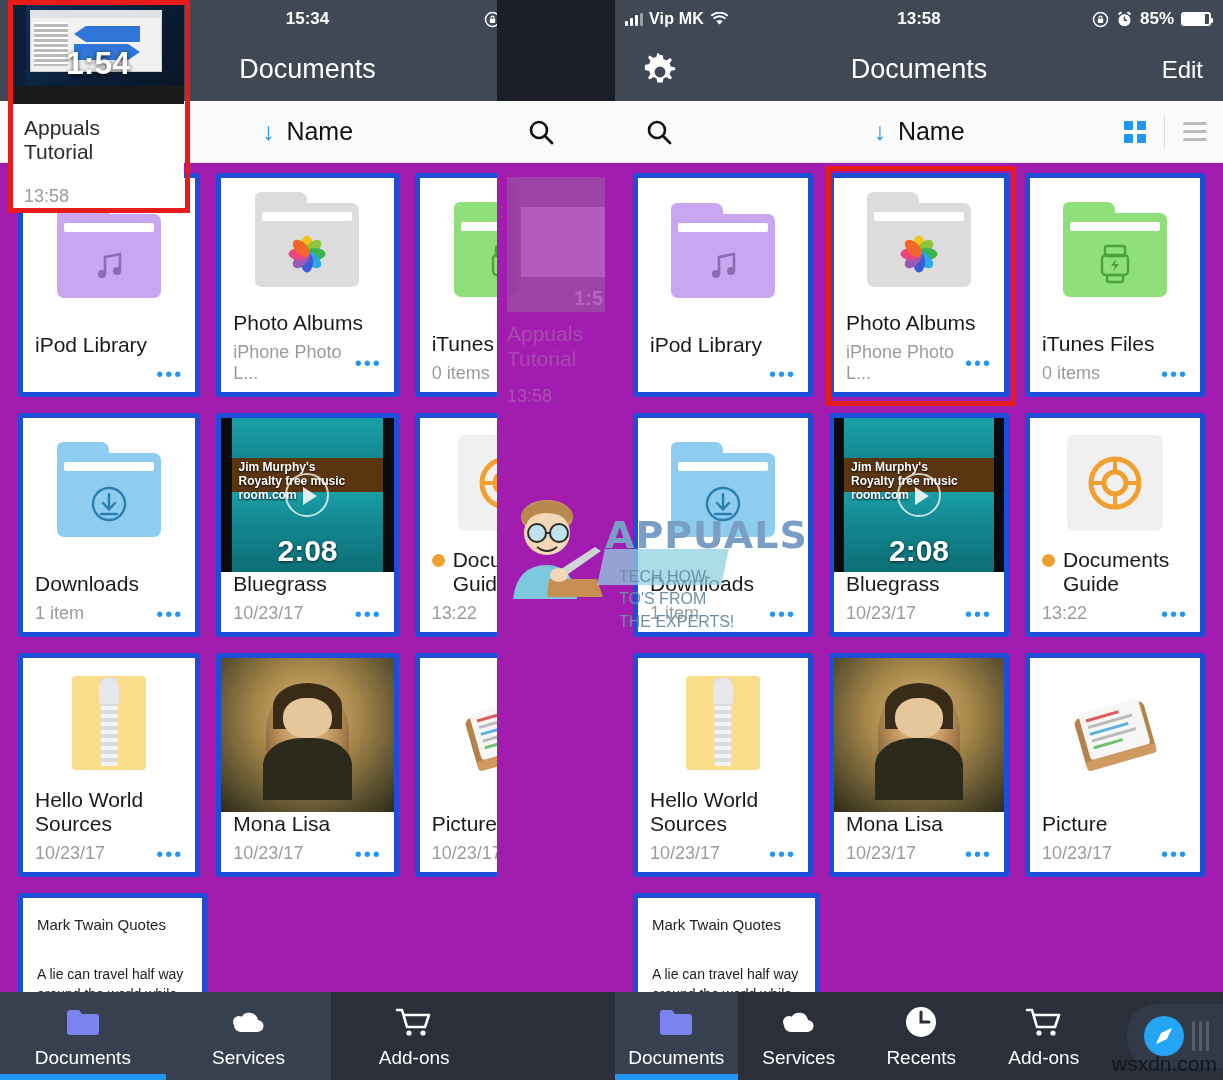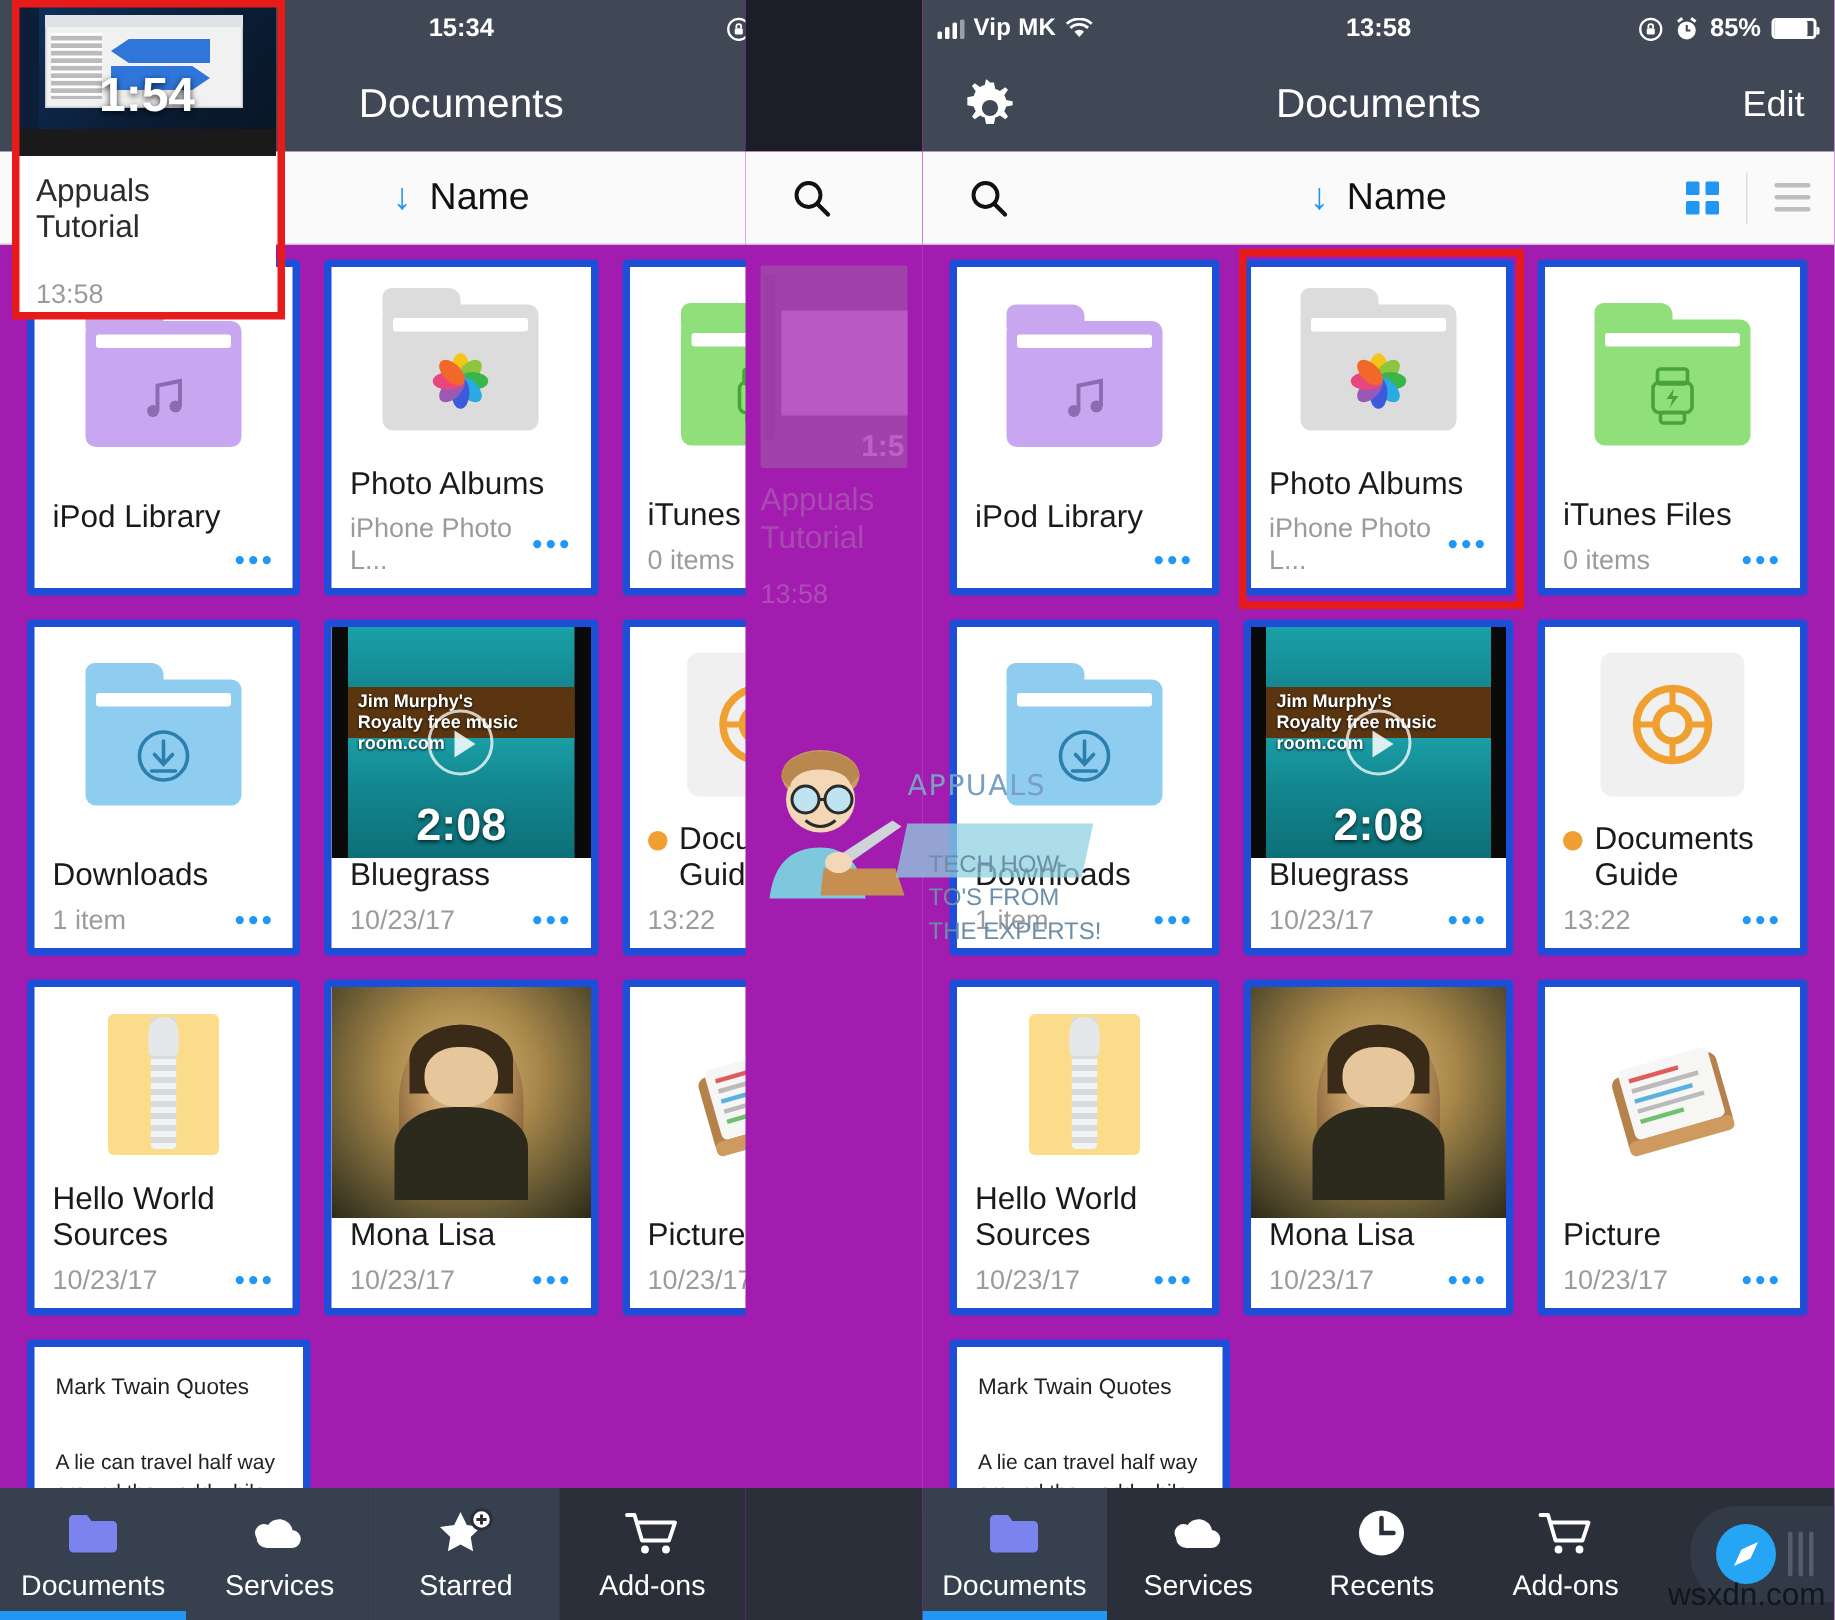--- a/index.html
+++ b/index.html
@@ -109,22 +109,22 @@
 
   
   .hilite{ position:absolute; border:5px solid #e81b1b; z-index:30; pointer-events:none; }
 
   
   .ghost{ opacity:.30; }
 
   
   .wm-appuals{ position:absolute; left:497px; top:495px; z-index:20; width:230px;
                height:110px; }
-  .wm-text{ position:absolute; left:108px; top:18px; font-size:19px; letter-spacing:1px;
-            color:#7a9fc4; font-weight:normal; font-family:"DejaVu Sans", sans-serif; }
+  .wm-text{ position:absolute; left:108px; top:18px; font-size:38px; letter-spacing:1px;
+            color:#7a9fc4; font-weight:bold; font-family:"DejaVu Sans", sans-serif; }
   .wm-rib{ position:absolute; left:104px; top:54px; width:124px; height:36px;
            background:#8fd0e0; opacity:.75; transform:skewX(-12deg); }
   .wm-sub{ position:absolute; left:122px; top:56px; width:120px; font-size:16px;
            color:#6d8ea8; line-height:1.4;margin-top:15px; }
   .wsxdn{ position:absolute; right:6px; bottom:4px; font-size:21px; color:#0f1720;
           z-index:40; font-family:"Liberation Sans", sans-serif; }
 </style>
 </head>
 <body>
 
@@ -411,30 +411,20 @@
         <span>Documents</span>
       </div>
       <div class="tab alt">
         <span class="tab-ico">
           <svg width="38" height="28" viewBox="0 0 38 28">
               <path d="M11 24 a7 7 0 0 1 0-14 a9 9 0 0 1 17 2 a6 6 0 0 1-1 12 Z" fill="#fff"></path>
               <circle cx="9" cy="14" r="6" fill="#fff"></circle>
             </svg>
         </span>
         <span>Services</span>
-      </div>
-      <div class="tab alt">
-        <span class="tab-ico">
-          <svg width="38" height="34" viewBox="0 0 38 34">
-            <path d="M15 3 l4.2 8.6 9.5 1.4 -6.9 6.7 1.6 9.4 -8.4-4.4 -8.4 4.4 1.6-9.4 -6.9-6.7 9.5-1.4 Z" fill="#fff"></path>
-            <circle cx="29" cy="8" r="6.5" fill="#fff" stroke="#2a2f3a" stroke-width="2"></circle>
-            <path d="M29 4.6 V11.4 M25.6 8 H32.4" stroke="#2a2f3a" stroke-width="2"></path>
-          </svg>
-        </span>
-        <span>Starred</span>
       </div>
       <div class="tab">
         <span class="tab-ico">
           <svg width="38" height="30" viewBox="0 0 38 30">
               <path d="M2 3 H7 L12 20 H30 L34 8 H9" stroke="#fff" stroke-width="2.6" fill="none" stroke-linecap="round" stroke-linejoin="round"></path>
               <circle cx="14" cy="26" r="2.6" fill="#fff"></circle>
               <circle cx="28" cy="26" r="2.6" fill="#fff"></circle>
             </svg>
         </span>
         <span>Add-ons</span>

